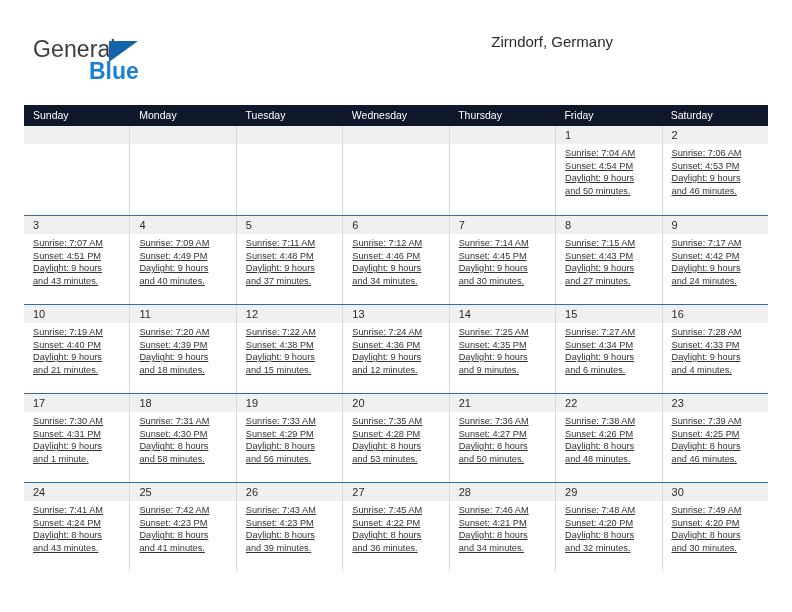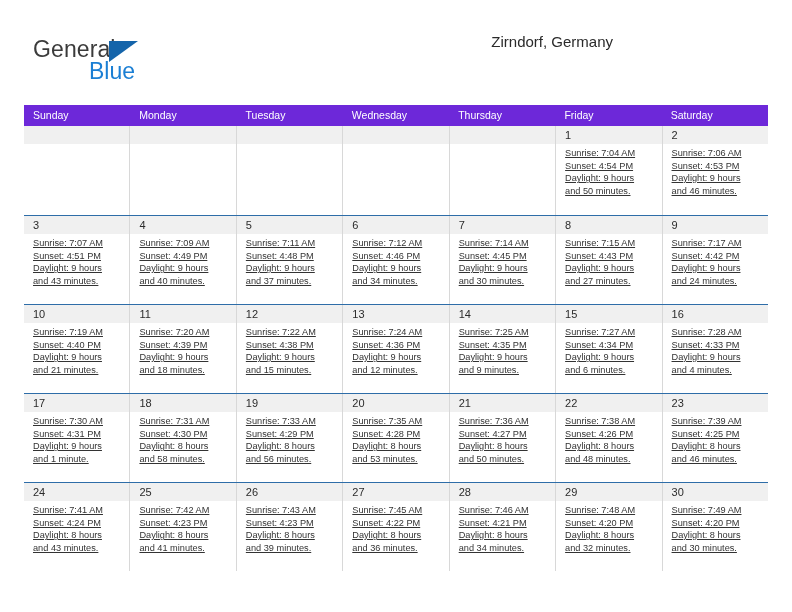--- a/index.html
+++ b/index.html
@@ -54,21 +54,21 @@
     height: 0;
     border-left: 29px solid #1464aa;
     border-bottom: 21px solid transparent;
   }
   .brand-line2 {
     position: absolute;
     left: 56px;
     top: 22px;
     font-size: 23px;
     color: #1b7fd4;
-    font-weight: 400;
+    font-weight: 700;
     line-height: 26px;
   }
   .title-block {
     position: absolute;
     right: 35px;
     top: 32px;
     text-align: right;
   }
   .cal-title {
     font-size: 27px;
@@ -87,21 +87,21 @@
 
   
   .calendar {
     position: absolute;
     left: 24px;
     top: 105px;
     width: 744px;
   }
   .dow-row {
     display: flex;
-    background: #6d28d9;
+    background: #0f172a;
     height: 21px;
   }
   .dow-cell {
     flex: 1 1 0;
     color: #ffffff;
     font-size: 10.5px;
     line-height: 21px;
     padding-left: 9px;
     box-sizing: border-box;
     white-space: nowrap;

